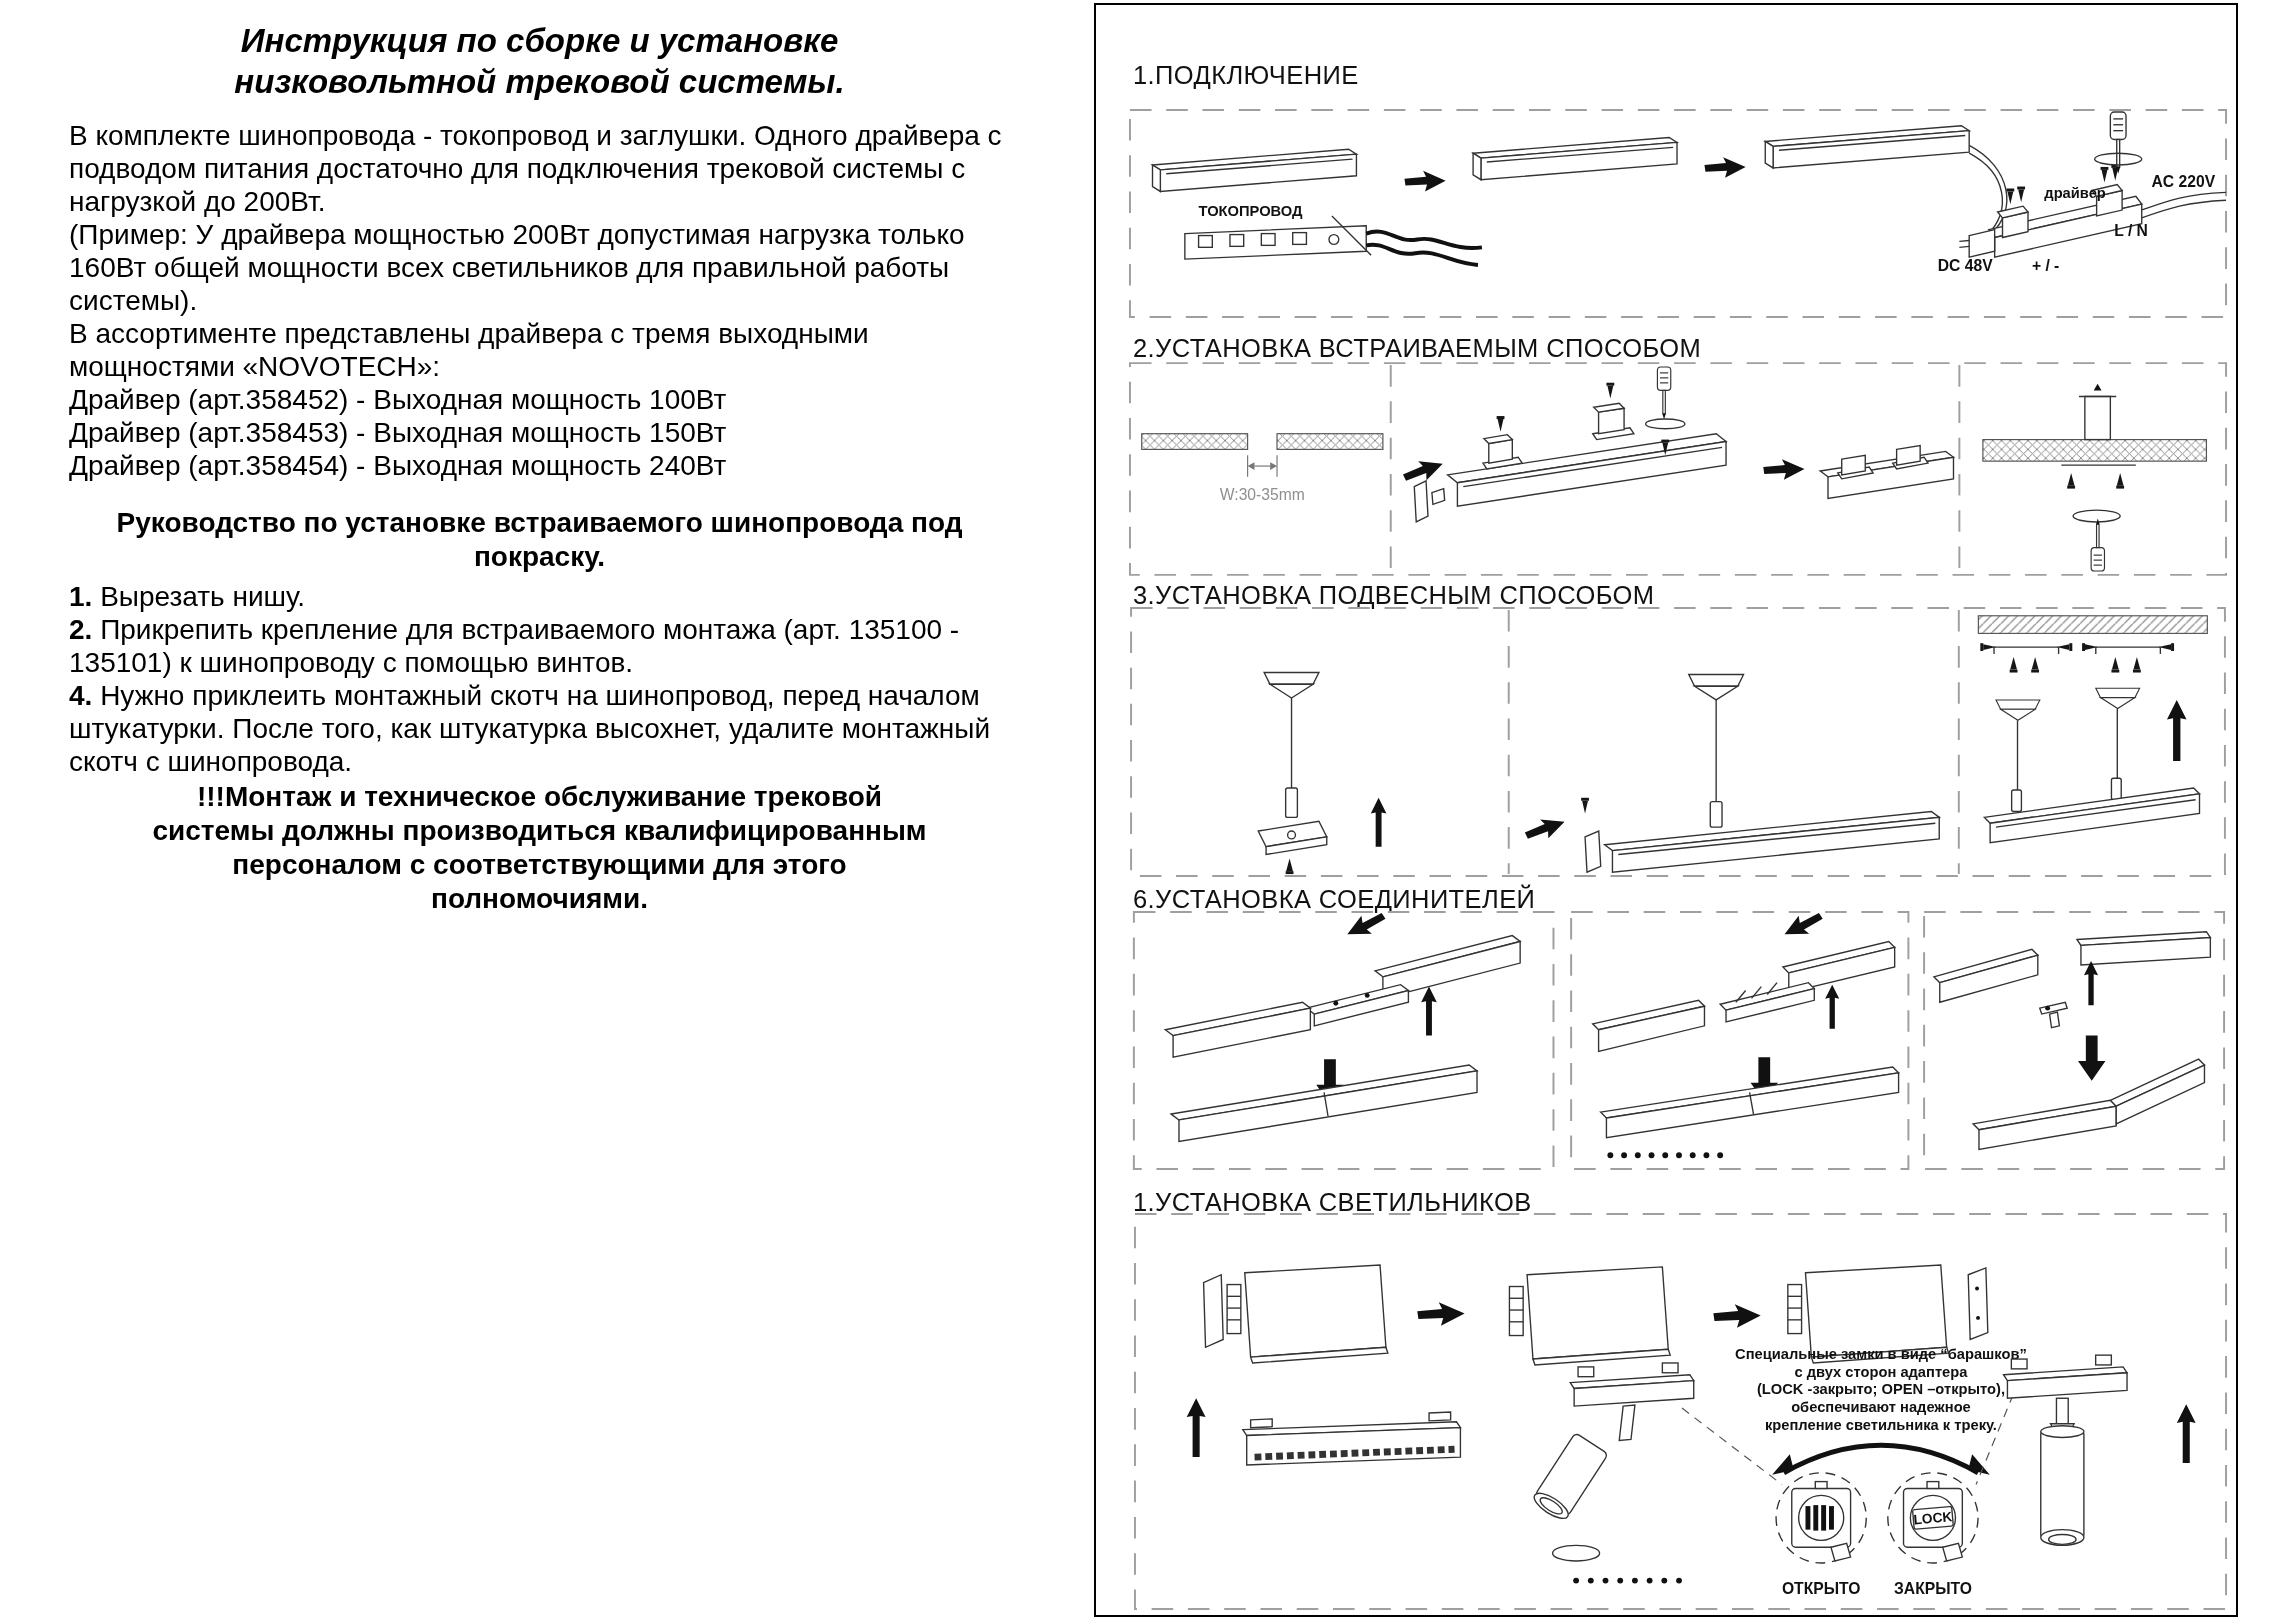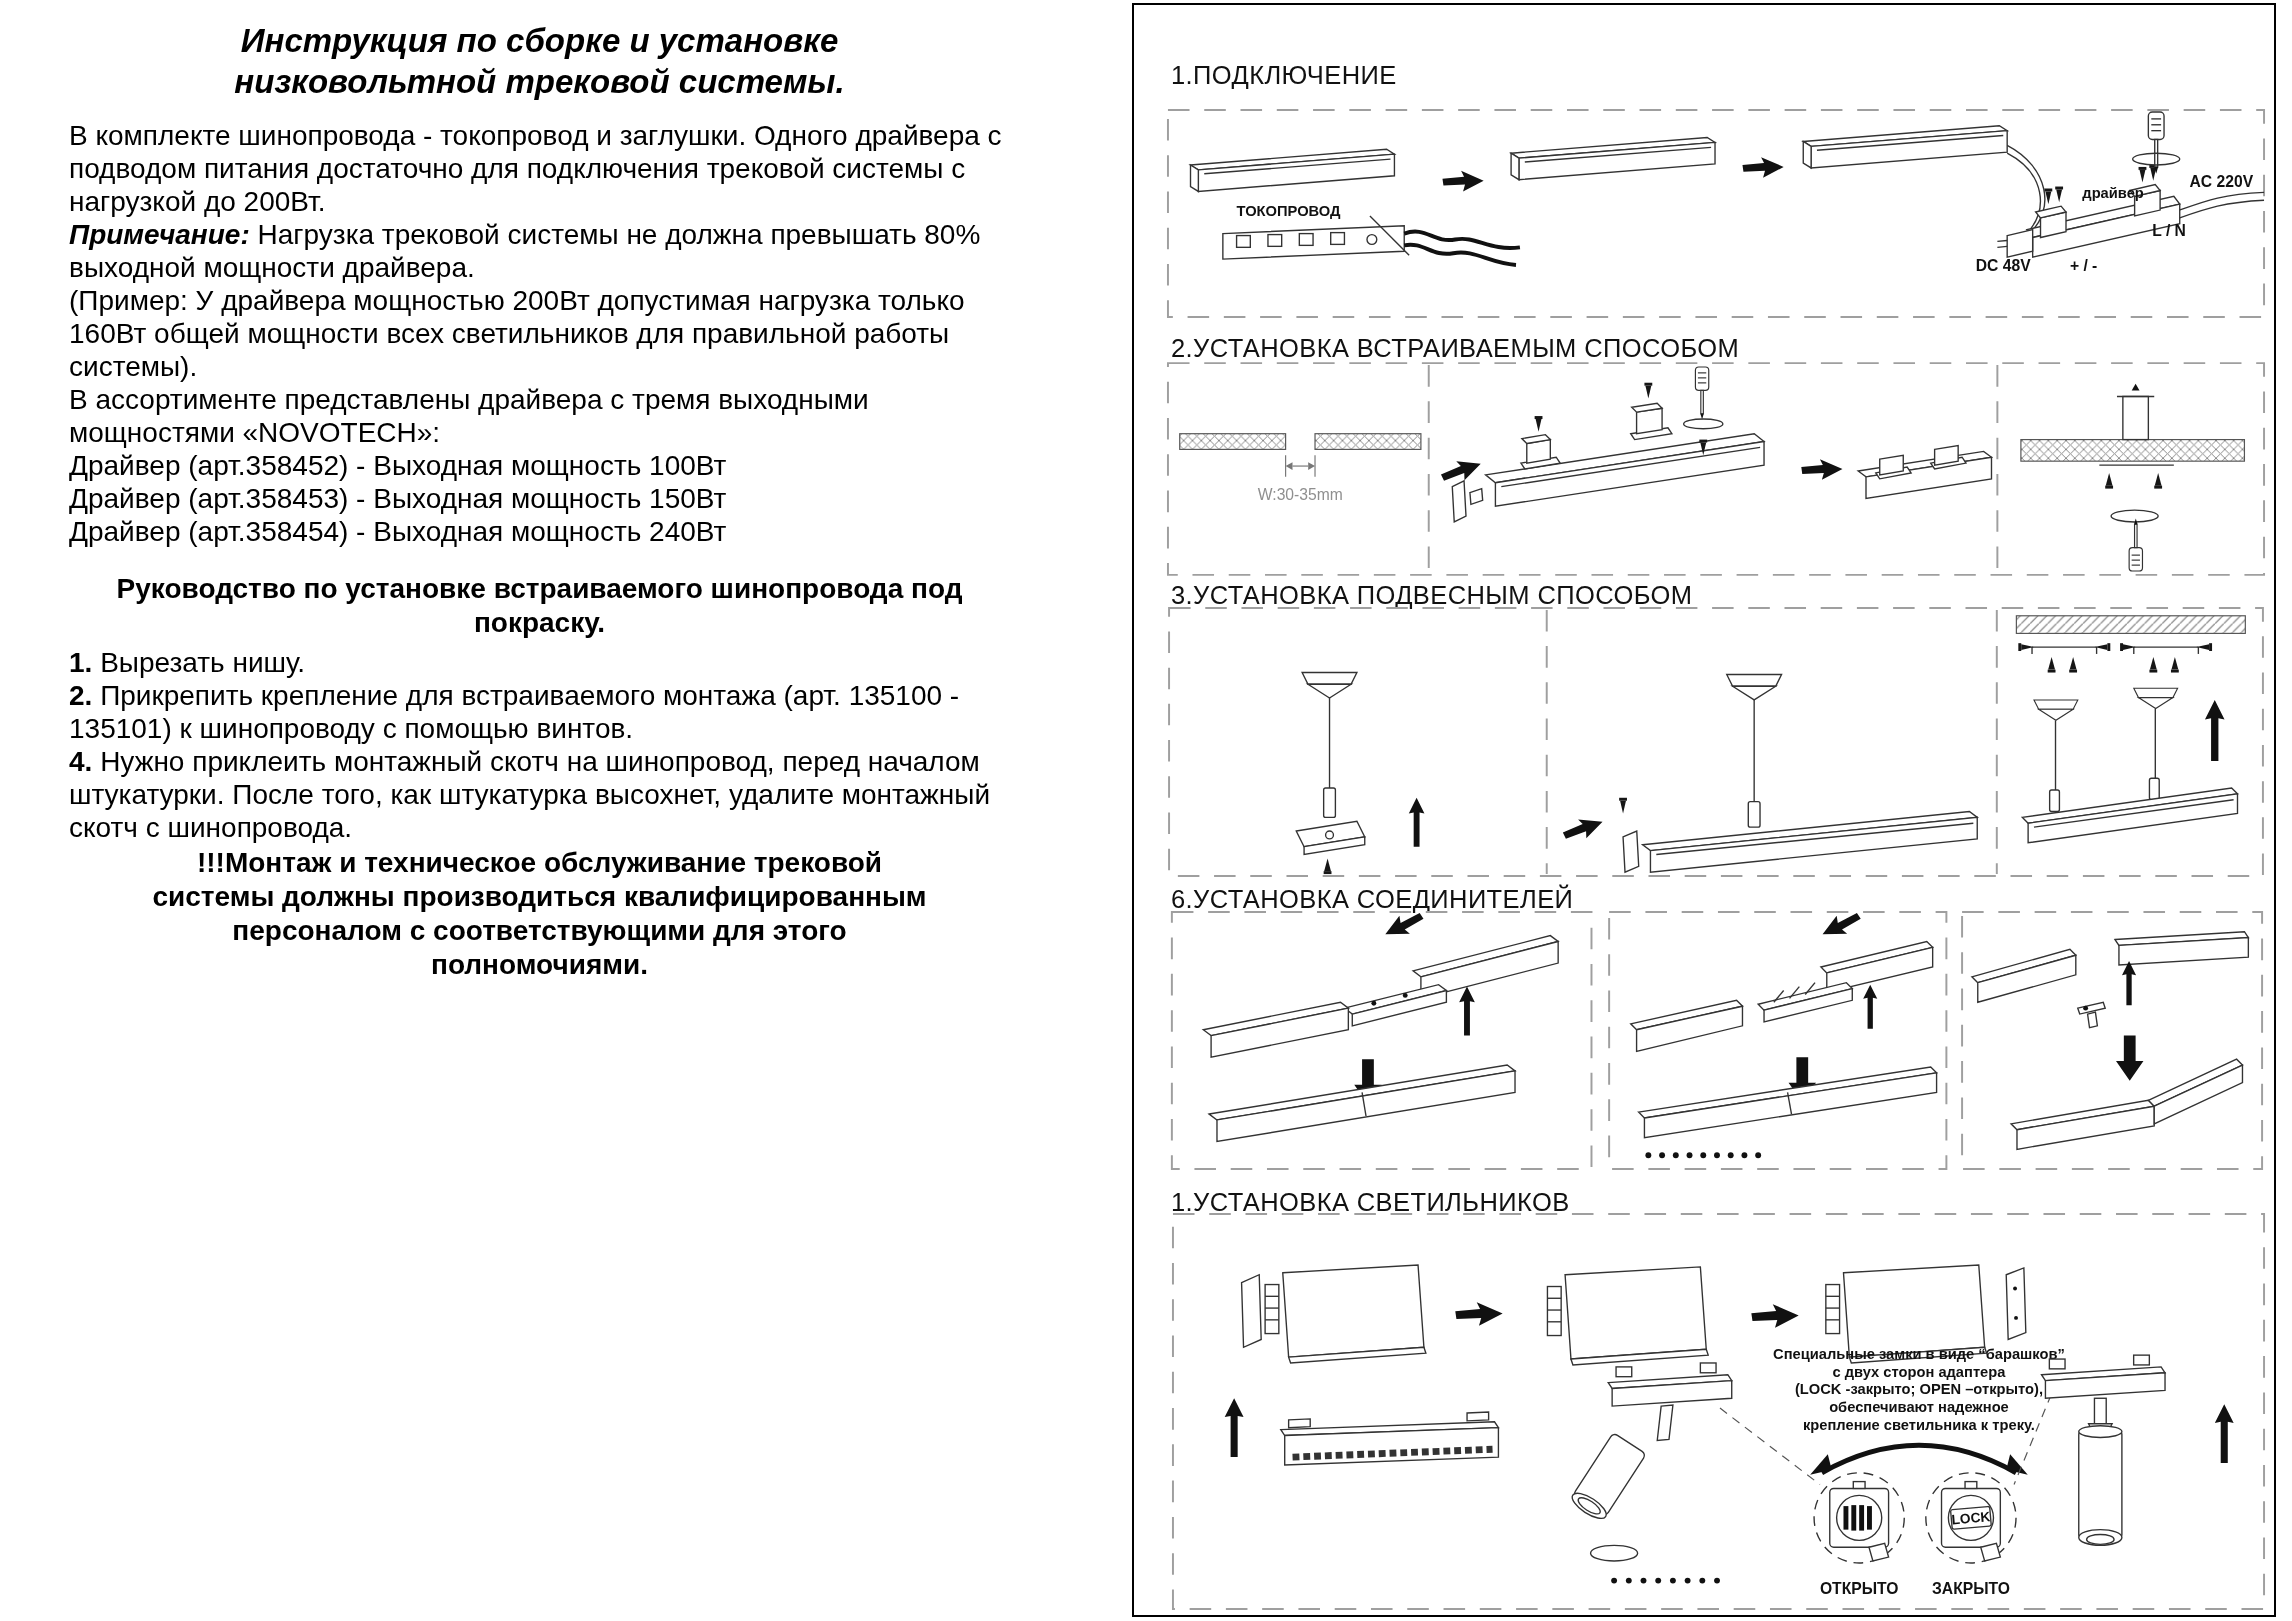--- a/index.html
+++ b/index.html
@@ -10,21 +10,21 @@
   .doc-title{font-size:33px;line-height:41px;font-weight:bold;font-style:italic;
              text-align:center;max-width:784px;margin:0 auto 17.6px auto;}
   .body-p{font-size:28px;line-height:33px;margin:0;}
   .lead-bi{font-weight:bold;font-style:italic;}
   .guide-title{font-size:28px;line-height:34px;font-weight:bold;text-align:center;
                max-width:863px;margin:23.5px auto 5.9px auto;}
   .warning{font-size:28px;line-height:34px;font-weight:bold;text-align:center;
            max-width:814px;margin:2px auto 0 auto;}
   b.step-num{font-weight:bold;}
   
-  .panel{position:absolute;left:1132px;top:2.9px;width:1144px;height:1614px;
+  .panel{position:absolute;left:1094px;top:2.9px;width:1144px;height:1614px;
          border:2px solid #000;box-sizing:border-box;background:#fff;}
   .sec-h{position:absolute;left:37px;font-size:25.5px;color:#111;letter-spacing:0.4px;white-space:nowrap;}
   .sec-svg{position:absolute;}
   
   .ln{stroke:#333;fill:none;stroke-width:1.4px;}
   .fc{stroke:#333;fill:#fff;stroke-width:1.4px;}
   .blk{fill:#111;stroke:none;}
   .dash{stroke:#9f9f9f;stroke-width:2px;fill:none;stroke-dasharray:22 15;}
   .ldr{stroke:#555;stroke-width:1.2px;fill:none;stroke-dasharray:9 7;}
   .wire{stroke:#111;stroke-width:4px;fill:none;}
@@ -80,21 +80,20 @@
   </defs>
 </svg>
 
 <div class="page">
 
   <div class="left-col">
     <h1 class="doc-title">Инструкция по сборке и установке низковольтной трековой системы.</h1>
 
     <p class="body-p">В комплекте шинопровода - токопровод и заглушки. Одного драйвера с подводом питания достаточно для подключения трековой системы с нагрузкой до 200Вт.</p>
 
-    <p class="body-p"><b class="lead-bi">Примечание:</b><span> Нагрузка трековой системы не должна превышать 80% выходной мощности драйвера.</span></p>
 
     <p class="body-p">(Пример: У драйвера мощностью 200Вт допустимая нагрузка только 160Вт общей мощности всех светильников для правильной работы системы).</p>
 
     <p class="body-p">В ассортименте представлены драйвера с тремя выходными мощностями «NOVOTECH»:</p>
 
     <p class="body-p">Драйвер (арт.358452) - Выходная мощность 100Вт</p>
     <p class="body-p">Драйвер (арт.358453) - Выходная мощность 150Вт</p>
     <p class="body-p">Драйвер (арт.358454) - Выходная мощность 240Вт</p>
 
     <h2 class="guide-title">Руководство по установке встраиваемого шинопровода под покраску.</h2>

